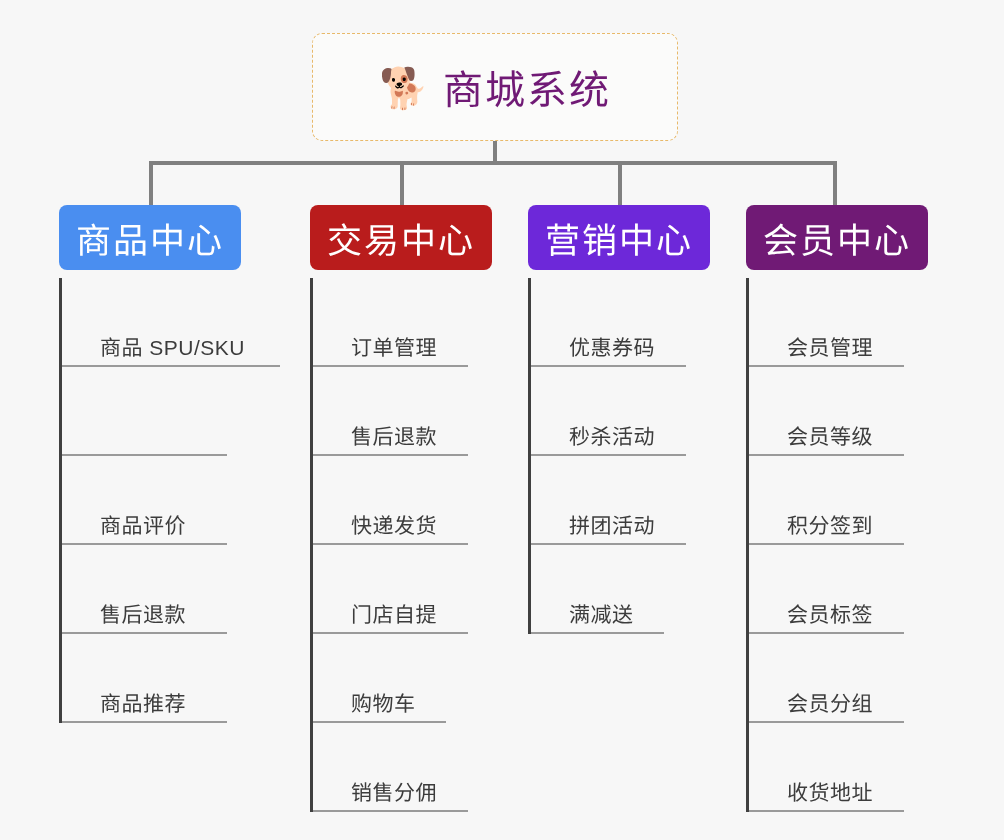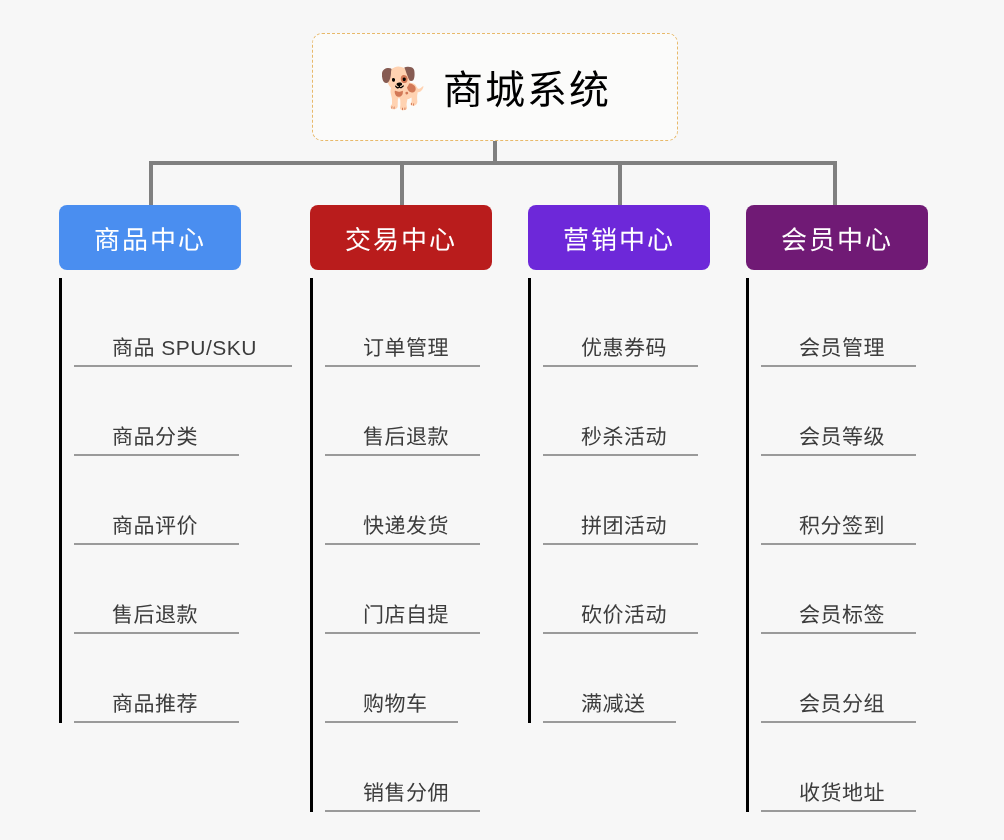--- a/index.html
+++ b/index.html
@@ -38,21 +38,21 @@
     gap: 14px;
   }
   .root-emoji {
     font-size: 40px;
     line-height: 1;
     display: block;
     margin-top: 2px;
   }
   .root-title {
     font-size: 40px;
-    color: #000000;
+    color: #701a75;
     letter-spacing: 2px;
     white-space: nowrap;
   }
 
   
   .conn {
     position: absolute;
     background: #808080;
   }
   .conn-v-root {           
@@ -81,29 +81,29 @@
     top: 205px;
     width: 182px;
   }
   .col-header {
     height: 65px;
     border-radius: 8px;
     display: flex;
     align-items: center;
     justify-content: center;
     color: #ffffff;
-    font-size: 26px;
+    font-size: 35px;
     letter-spacing: 2px;
     box-sizing: border-box;
   }
   .col-body {
     position: relative;
     margin-top: 8px;
-    padding-left: 12px;
-    border-left: 3px solid #000000;
+    padding-left: 0;
+    border-left: 3px solid #404040;
     box-sizing: border-box;
   }
   .leaf {
     position: relative;
     height: 89px;
     display: flex;
     align-items: flex-end;
     box-sizing: border-box;
   }
   .leaf-label {
@@ -141,21 +141,20 @@
   <div class="column" style="left:59px">
     <div class="col-header" style="background:#4a8ef0">
       <span>商品中心</span>
     </div>
     <div class="col-body">
       <div class="leaf">
         <span class="leaf-label">商品 SPU/SKU</span>
         <span class="leaf-underline" style="width:218px"></span>
       </div>
       <div class="leaf">
-        <span class="leaf-label">商品分类</span>
         <span class="leaf-underline" style="width:165px"></span>
       </div>
       <div class="leaf">
         <span class="leaf-label">商品评价</span>
         <span class="leaf-underline" style="width:165px"></span>
       </div>
       <div class="leaf">
         <span class="leaf-label">售后退款</span>
         <span class="leaf-underline" style="width:165px"></span>
       </div>
@@ -209,24 +208,20 @@
       </div>
       <div class="leaf">
         <span class="leaf-label">秒杀活动</span>
         <span class="leaf-underline" style="width:155px"></span>
       </div>
       <div class="leaf">
         <span class="leaf-label">拼团活动</span>
         <span class="leaf-underline" style="width:155px"></span>
       </div>
       <div class="leaf">
-        <span class="leaf-label">砍价活动</span>
-        <span class="leaf-underline" style="width:155px"></span>
-      </div>
-      <div class="leaf">
         <span class="leaf-label">满减送</span>
         <span class="leaf-underline" style="width:133px"></span>
       </div>
     </div>
   </div>
 
   <div class="column" style="left:746px">
     <div class="col-header" style="background:#701a75">
       <span>会员中心</span>
     </div>

